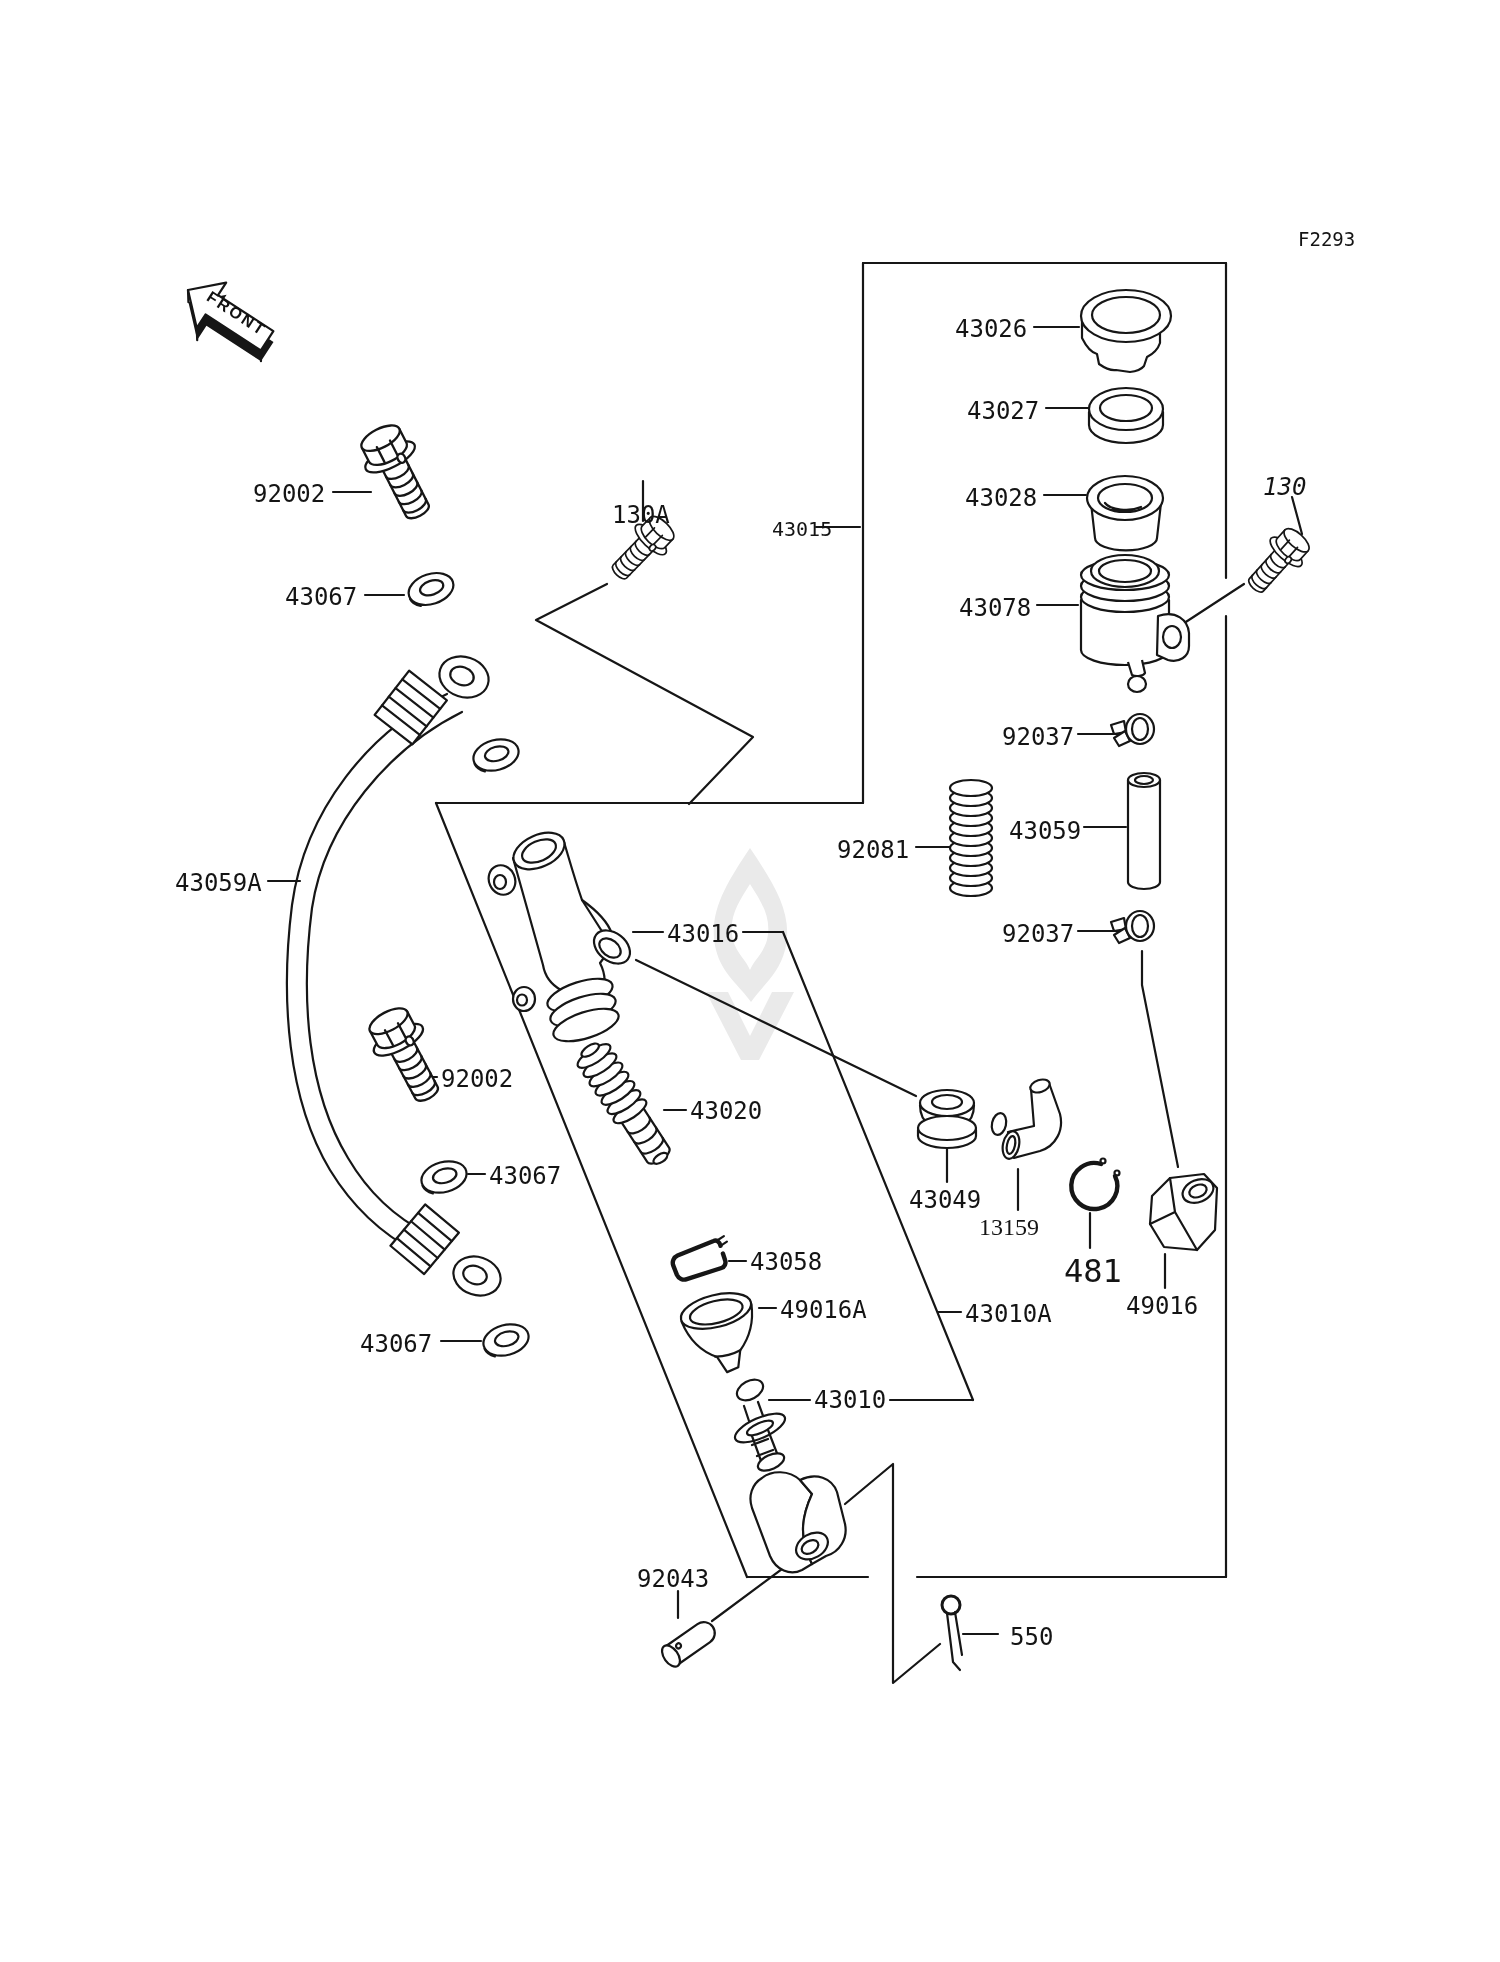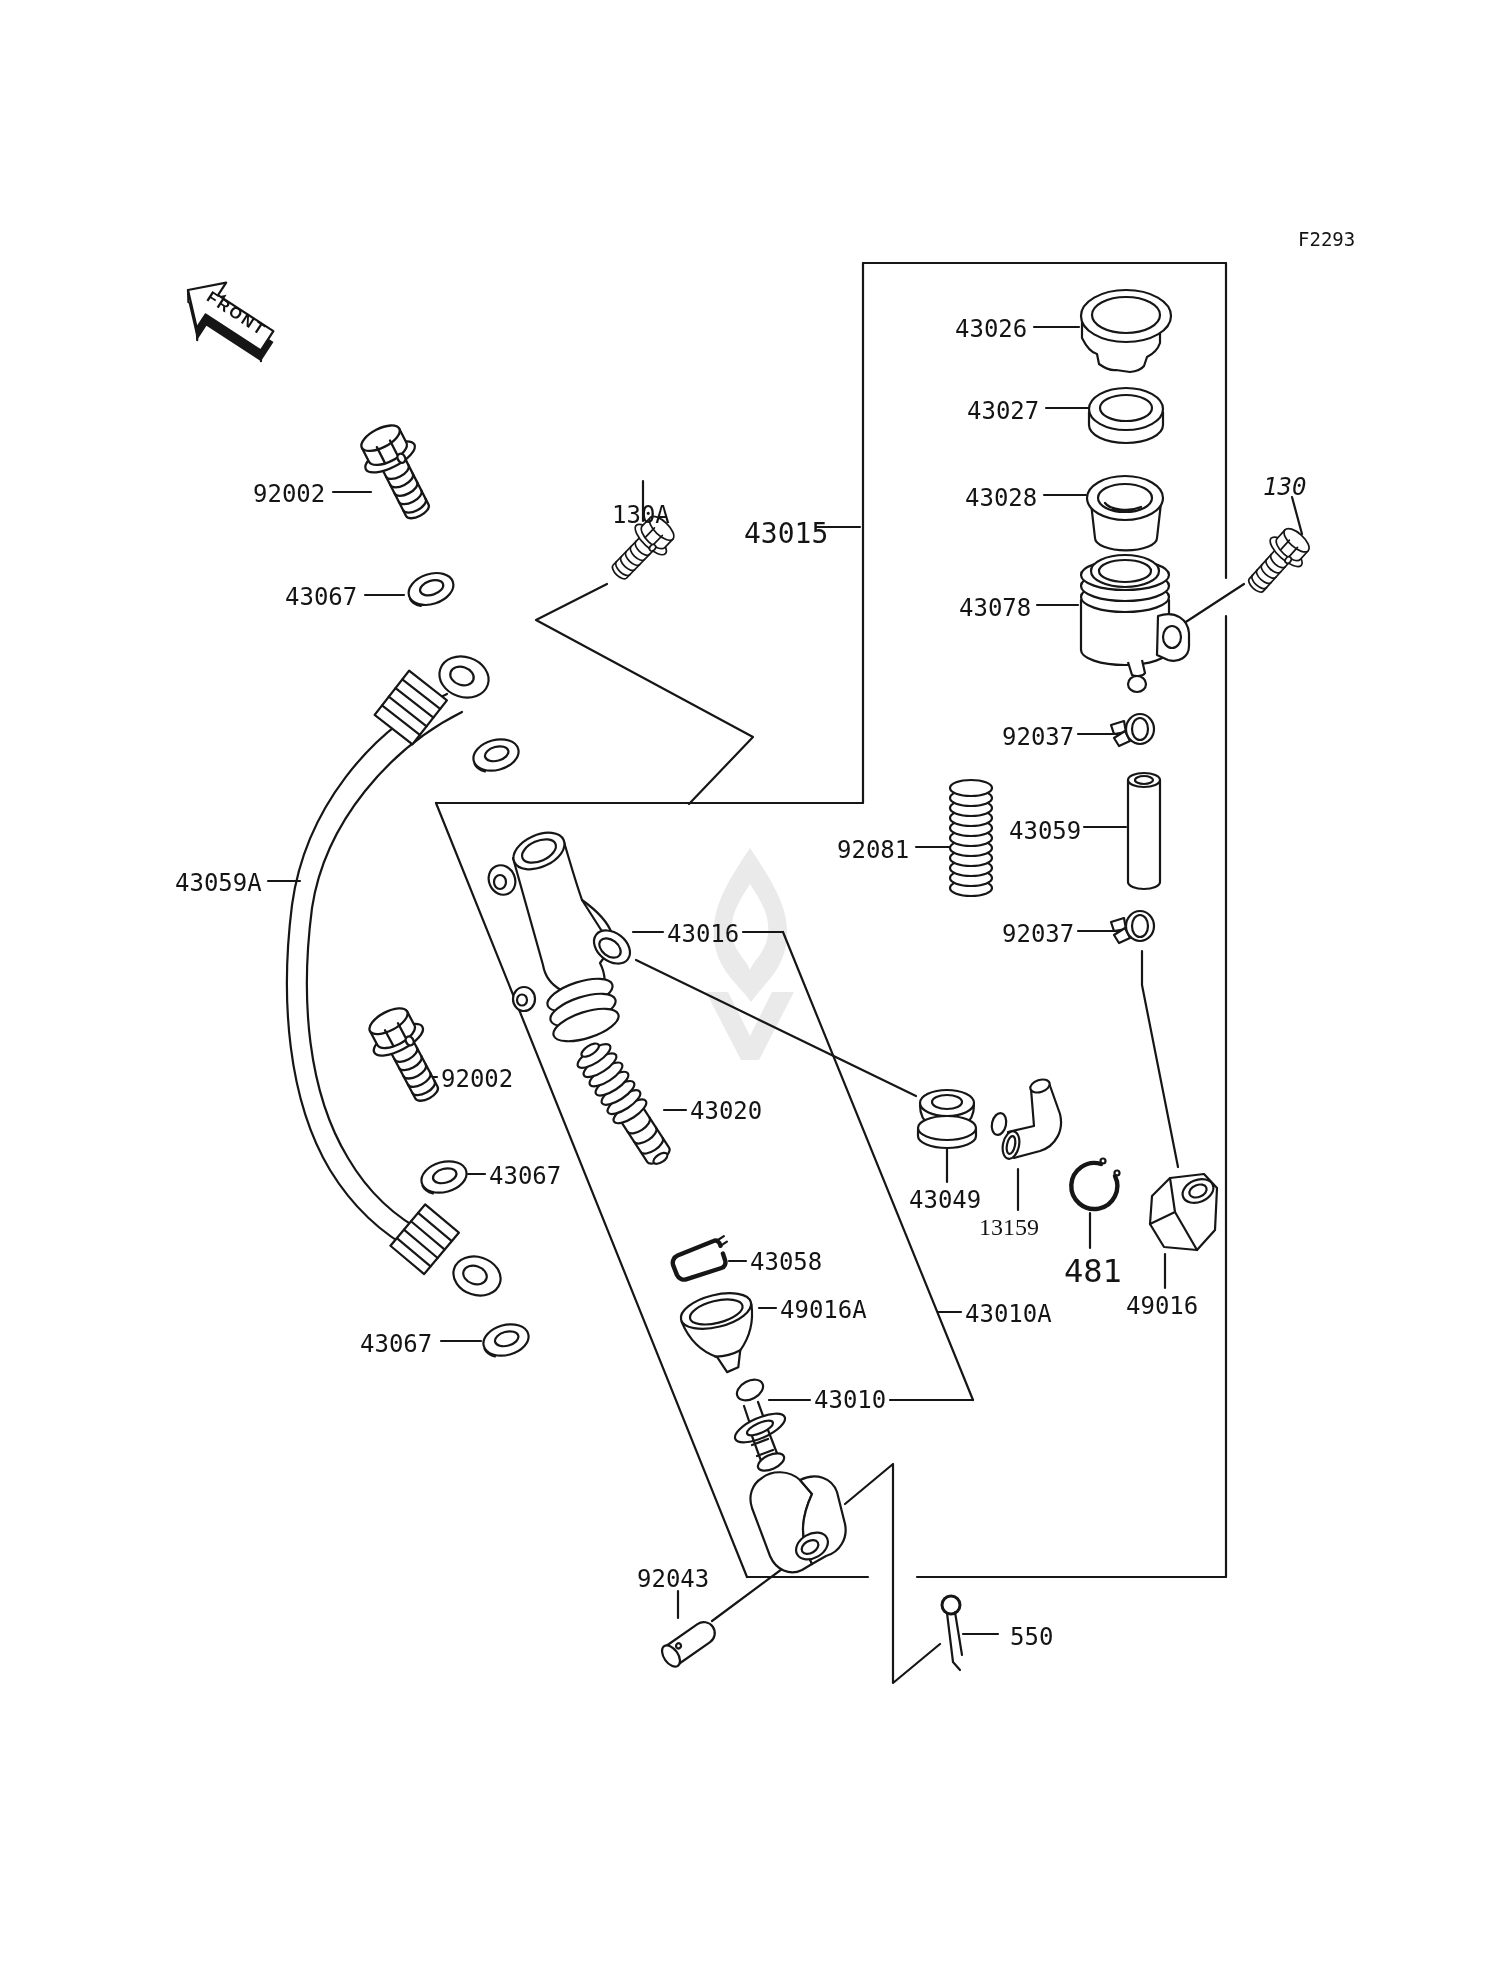--- a/index.html
+++ b/index.html
@@ -288,21 +288,21 @@
     </g>
   </svg>
 
   <div class="front-text">FRONT</div>
 
   <div id="labels">
       <div class="plabel" style="left: 1262px; top: 228px; font-size: 19px; margin-left: 36px;">F2293</div>
       <div class="plabel" style="left: 253px; top: 480px; font-size: 24px;">92002</div>
       <div class="plabel" style="left: 285px; top: 583px; font-size: 24px;">43067</div>
       <div class="plabel" style="left: 612px; top: 456px; font-size: 24px; margin-top: 45px;">130A</div>
-      <div class="plabel" style="left: 744px; top: 517px; font-size: 28px;">43015</div>
+      <div class="plabel" style="left: 772px; top: 517px; font-size: 20px;">43015</div>
       <div class="plabel" style="left: 955px; top: 315px; font-size: 24px;">43026</div>
       <div class="plabel" style="left: 967px; top: 397px; font-size: 24px;">43027</div>
       <div class="plabel" style="left: 965px; top: 484px; font-size: 24px;">43028</div>
       <div class="plabel" style="left: 1263px; top: 473px; font-size: 24px; font-style: italic;">130</div>
       <div class="plabel" style="left: 959px; top: 594px; font-size: 24px;">43078</div>
       <div class="plabel" style="left: 1002px; top: 723px; font-size: 24px;">92037</div>
       <div class="plabel" style="left: 1009px; top: 817px; font-size: 24px;">43059</div>
       <div class="plabel" style="left: 837px; top: 836px; font-size: 24px;">92081</div>
       <div class="plabel" style="left: 1002px; top: 920px; font-size: 24px;">92037</div>
       <div class="plabel" style="left: 175px; top: 869px; font-size: 24px;">43059A</div>

